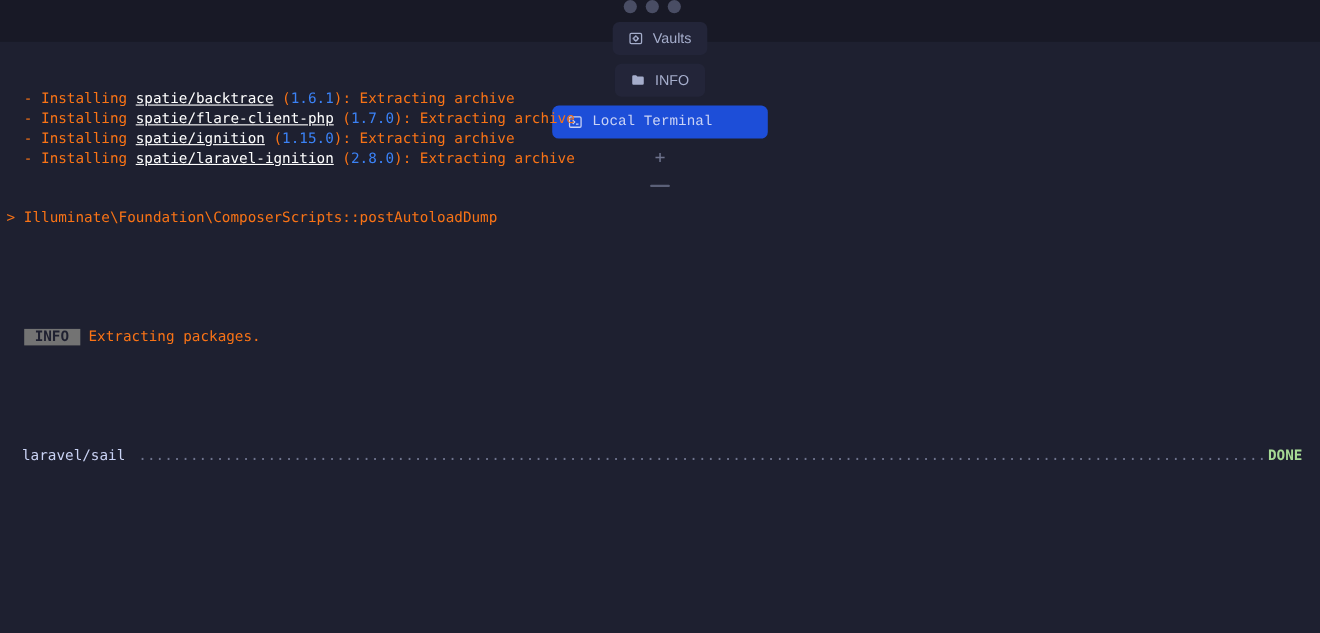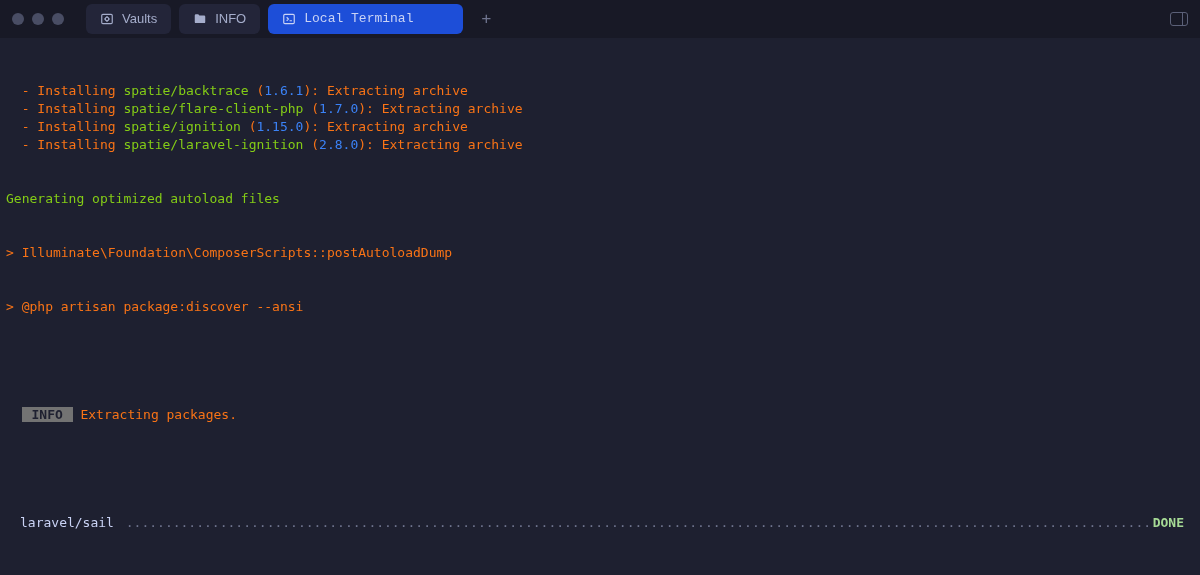--- a/index.html
+++ b/index.html
@@ -13,20 +13,21 @@
     height: 575px;
     overflow: hidden;
   }
   .titlebar {
     height: 38px;
     background: #181926;
     display: flex;
     align-items: center;
     padding: 0 12px;
     gap: 8px;
+    flex-direction: column;
   }
   .traffic-lights { display: flex; gap: 8px; margin-right: 14px; }
   .dot { width: 12px; height: 12px; border-radius: 50%; background: #494d64; }
   .tab {
     display: flex;
     align-items: center;
     gap: 8px;
     padding: 6px 14px;
     border-radius: 6px;
     color: #a5adcb;
@@ -42,21 +43,21 @@
   .spacer { flex: 1; }
   .panel-icon { width: 18px; height: 14px; border: 1.5px solid #5b6078; border-radius: 3px; position: relative; }
   .panel-icon::after { content: ""; position: absolute; right: 4px; top: 0; bottom: 0; width: 1.5px; background: #5b6078; }
 
   .terminal {
     padding: 8px 6px;
     white-space: pre;
   }
   .line { white-space: pre; }
   .gray  { color: #f97316; }
-  .green { color: #84cc16; }
+  .green { color: #ffffff; text-decoration: underline; }
   .yellow{ color: #3b82f6; }
   .info-badge {
     background: #737373;
     color: #1e2030;
     padding: 0 2px;
     font-weight: 600;
   }
 
   .pkg-row {
     display: flex;
@@ -113,23 +114,21 @@
     <span>Local Terminal</span>
   </div>
 
   <div class="plus-btn">+</div>
   <div class="spacer"></div>
   <div class="panel-icon"></div>
 </div>
 
 <div class="terminal">
   <div id="install-block"><div class="line"><span class="gray">  - Installing </span><span class="green">spatie/backtrace</span><span class="gray"> (</span><span class="yellow">1.6.1</span><span class="gray">): Extracting archive</span></div><div class="line"><span class="gray">  - Installing </span><span class="green">spatie/flare-client-php</span><span class="gray"> (</span><span class="yellow">1.7.0</span><span class="gray">): Extracting archive</span></div><div class="line"><span class="gray">  - Installing </span><span class="green">spatie/ignition</span><span class="gray"> (</span><span class="yellow">1.15.0</span><span class="gray">): Extracting archive</span></div><div class="line"><span class="gray">  - Installing </span><span class="green">spatie/laravel-ignition</span><span class="gray"> (</span><span class="yellow">2.8.0</span><span class="gray">): Extracting archive</span></div></div>
-  <div class="line green">Generating optimized autoload files</div>
   <div class="line gray">&gt; Illuminate\Foundation\ComposerScripts::postAutoloadDump</div>
-  <div class="line gray">&gt; @php artisan package:discover --ansi</div>
   <div class="line">&nbsp;</div>
   <div class="line">  <span class="info-badge"> INFO </span><span class="gray"> Extracting packages.</span></div>
   <div class="line">&nbsp;</div>
   <div id="pkg-block"><div class="pkg-row"><span class="pkg-name">laravel/sail </span><span class="dots">................................................................................................................................................................................................................................................................................................................................................................................................................</span><span class="done">DONE</span></div></div>
   
   
   
   
   
   

